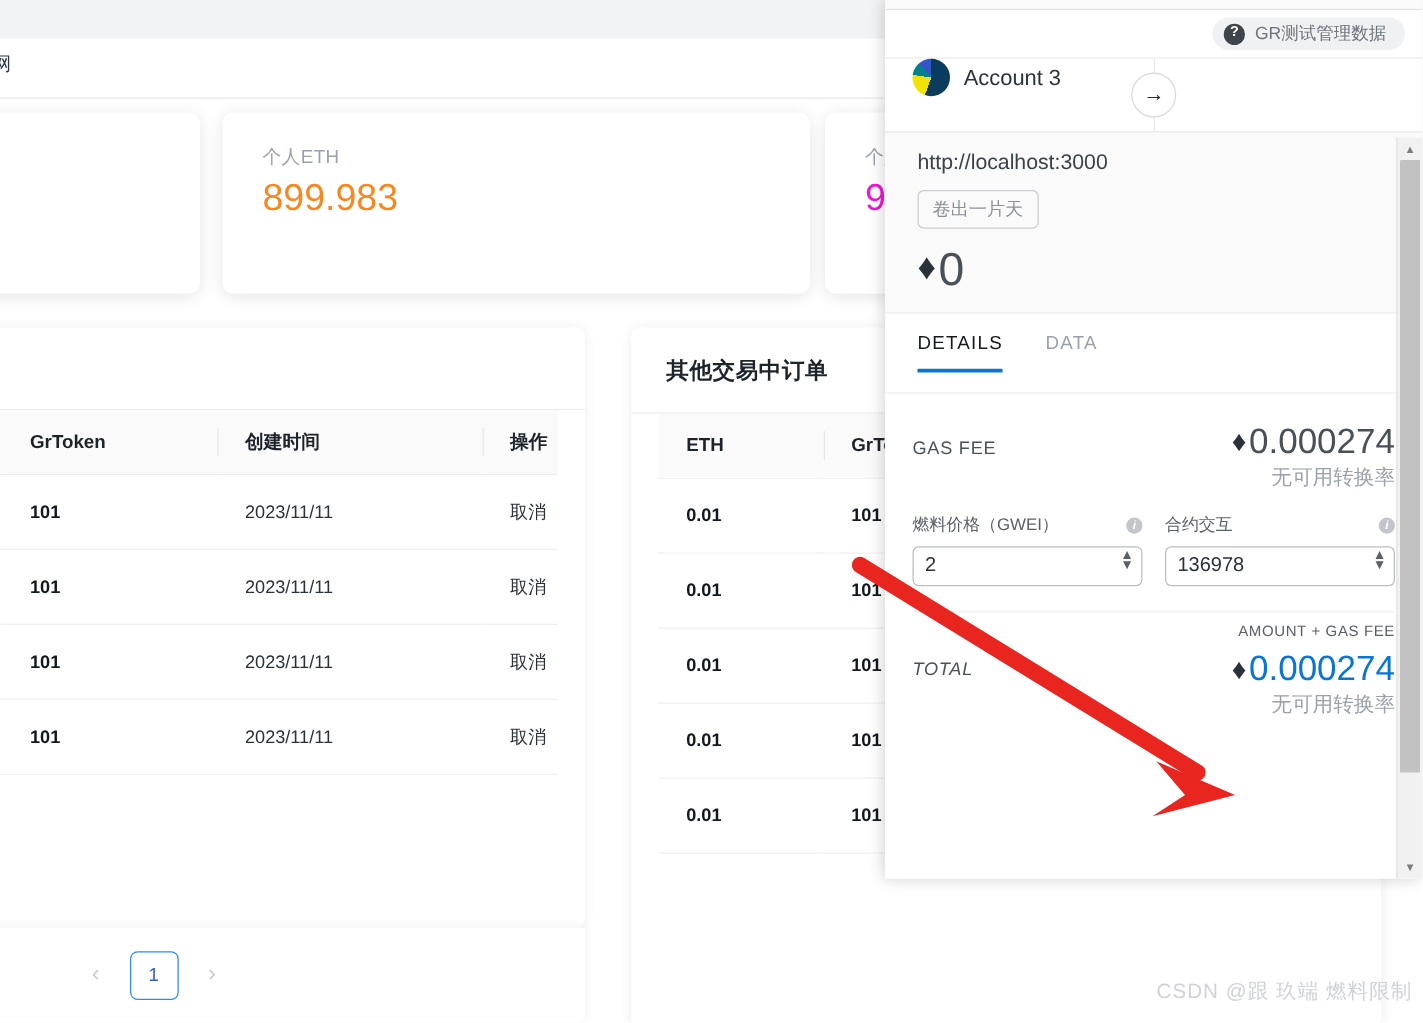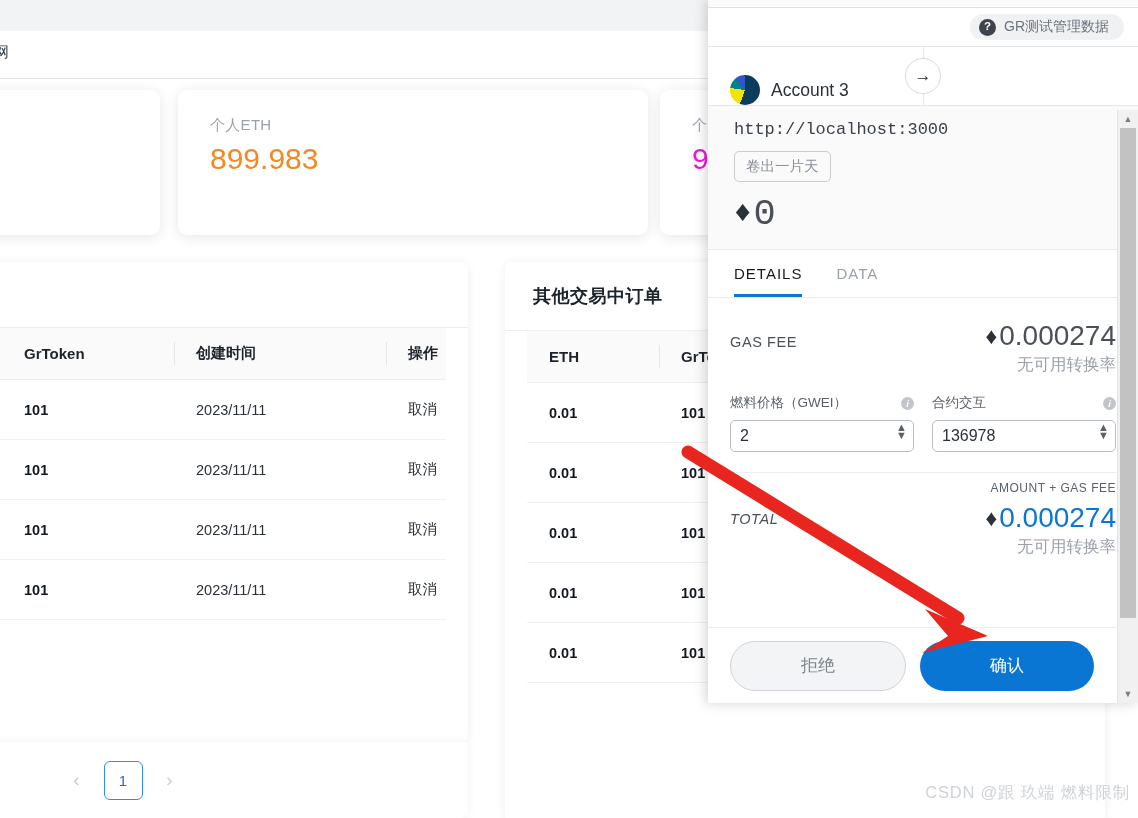--- a/index.html
+++ b/index.html
@@ -64,45 +64,45 @@
   .mm-topstrip{height:7px;background:#fbfbfb;border-bottom:1px solid #e0e2e6;}
   .mm-netrow{height:38px;background:#fff;border-bottom:1px solid #e4e6ea;position:relative;}
   .net-pill{
     position:absolute;right:14px;top:6px;height:26px;background:#f0f1f3;border-radius:13px;
     display:flex;align-items:center;gap:8px;padding:0 15px 0 9px;
   }
   .q-icon{width:17px;height:17px;border-radius:50%;background:#3d444c;color:#fff;font-size:11.5px;
           font-weight:bold;display:flex;align-items:center;justify-content:center;line-height:1;}
   .net-name{font-size:14px;color:#6b737c;}
 
-  .mm-accounts{height:58px;display:flex;align-items:flex-end;border-bottom:1px solid #e4e6ea;position:relative;background:#fff;}
+  .mm-accounts{height:58px;display:flex;align-items:flex-start;border-bottom:1px solid #e4e6ea;position:relative;background:#fff;}
   .mm-accounts:before{content:"";position:absolute;left:50%;top:0;bottom:0;width:1px;background:#e6e8eb;}
   .acct{flex:1;display:flex;align-items:center;gap:11px;padding-left:22px;min-width:0;}
   .acct.r{padding-left:44px;}
   .ava{width:30px;height:30px;border-radius:50%;flex:0 0 auto;}
   .ava.a1{background:
       conic-gradient(from 200deg,#f2e307 0deg 78deg,#00818c 78deg 120deg,#3255c8 120deg 158deg,#0b3c5d 158deg 360deg);}
   .ava.a2{background:
       conic-gradient(from 140deg,#f94a0f 0deg 92deg,#ff7a18 92deg 140deg,#0f968c 140deg 228deg,#0d6a62 228deg 300deg,#f23d0a 300deg 360deg);}
   .acct-name{font-size:17.5px;color:#2b3138;white-space:nowrap;overflow:hidden;text-overflow:ellipsis;}
   .arrow-circle{
     position:absolute;left:50%;top:50%;transform:translate(-50%,-50%);
     width:34px;height:34px;border-radius:50%;background:#fff;border:1px solid #d6d9dd;
     display:flex;align-items:center;justify-content:center;font-size:17px;color:#24292f;z-index:2;
   }
 
-  .mm-head{background:#fafafa;border-bottom:1px solid #e8eaed;padding:14px 0 16px 26px;font-family:Liberation Mono, monospace;}
+  .mm-head{background:#fafafa;border-bottom:1px solid #e8eaed;padding:14px 0 16px 26px;}
   .origin{font-size:17px;color:#3a4149;}
   .contract-tag{display:inline-block;margin-top:12px;border:1px solid #c9ccd1;border-radius:5px;
                 padding:5px 11px;font-size:14.5px;color:#8b9199;}
   .amount-row{display:flex;align-items:center;gap:2px;margin-top:14px;}
   .eth-glyph{font-size:29px;color:#2b3138;line-height:1;transform:translateY(-1px);}
   .amount-val{font-size:37px;color:#4a5058;line-height:1;font-weight:300;}
 
-  .mm-tabs{display:flex;gap:34px;padding:0 0 0 26px;border-bottom:1px solid #e8eaed;background:#fff;text-align:center;}
+  .mm-tabs{display:flex;gap:34px;padding:0 0 16px 26px;border-bottom:1px solid #e8eaed;background:#fff;text-align:center;}
   .mm-tab{padding:15px 0 12px;font-size:15px;color:#9aa1aa;letter-spacing:1px;border-bottom:3px solid transparent;}
   .mm-tab.active{color:#16191d;border-bottom-color:#0a76d4;}
 
   .mm-body{padding:0 22px;background:#fff;}
   .fee-block{display:flex;justify-content:space-between;align-items:flex-start;padding:22px 0 0;}
   .fee-label{font-size:14.5px;color:#4b5159;letter-spacing:.6px;padding-top:14px;}
   .fee-right{text-align:right;}
   .fee-amount{display:flex;align-items:center;justify-content:flex-end;gap:2px;}
   .fee-glyph{font-size:23px;color:#2b3138;}
   .fee-val{font-size:28px;color:#4a5058;font-weight:300;}
@@ -354,24 +354,20 @@
         <div class="total-cap">AMOUNT + GAS FEE</div>
         <div class="total-amount">
           <span class="total-glyph">♦</span>
           <span class="total-val">0.000274</span>
         </div>
         <div class="total-sub">无可用转换率</div>
       </div>
     </div>
   </div>
 
-  <div class="mm-footer">
-    <div class="btn btn-reject">拒绝</div>
-    <div class="btn btn-confirm">确认</div>
-  </div>
 
   <div class="mm-scroll">
     <div class="sb-arrow">▲</div>
     <div class="sb-thumb"></div>
     <div class="sb-arrow" style="position:absolute;bottom:0;left:0;right:0;">▼</div>
   </div>
 </div>
 
 <svg id="red-arrow" viewBox="0 0 1138 818">
   <line x1="688" y1="452" x2="958" y2="618" stroke="#e8251f" stroke-width="13" stroke-linecap="round"></line>

